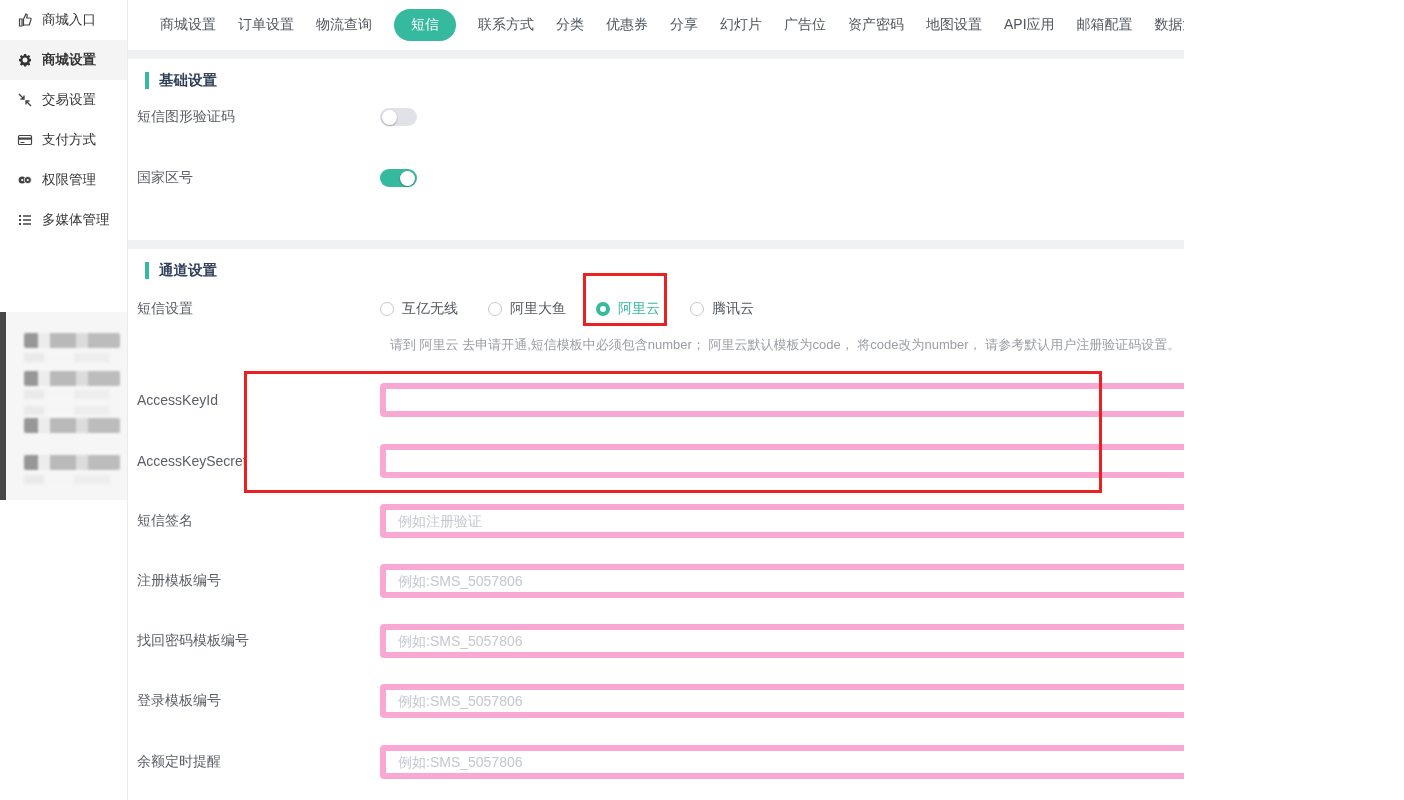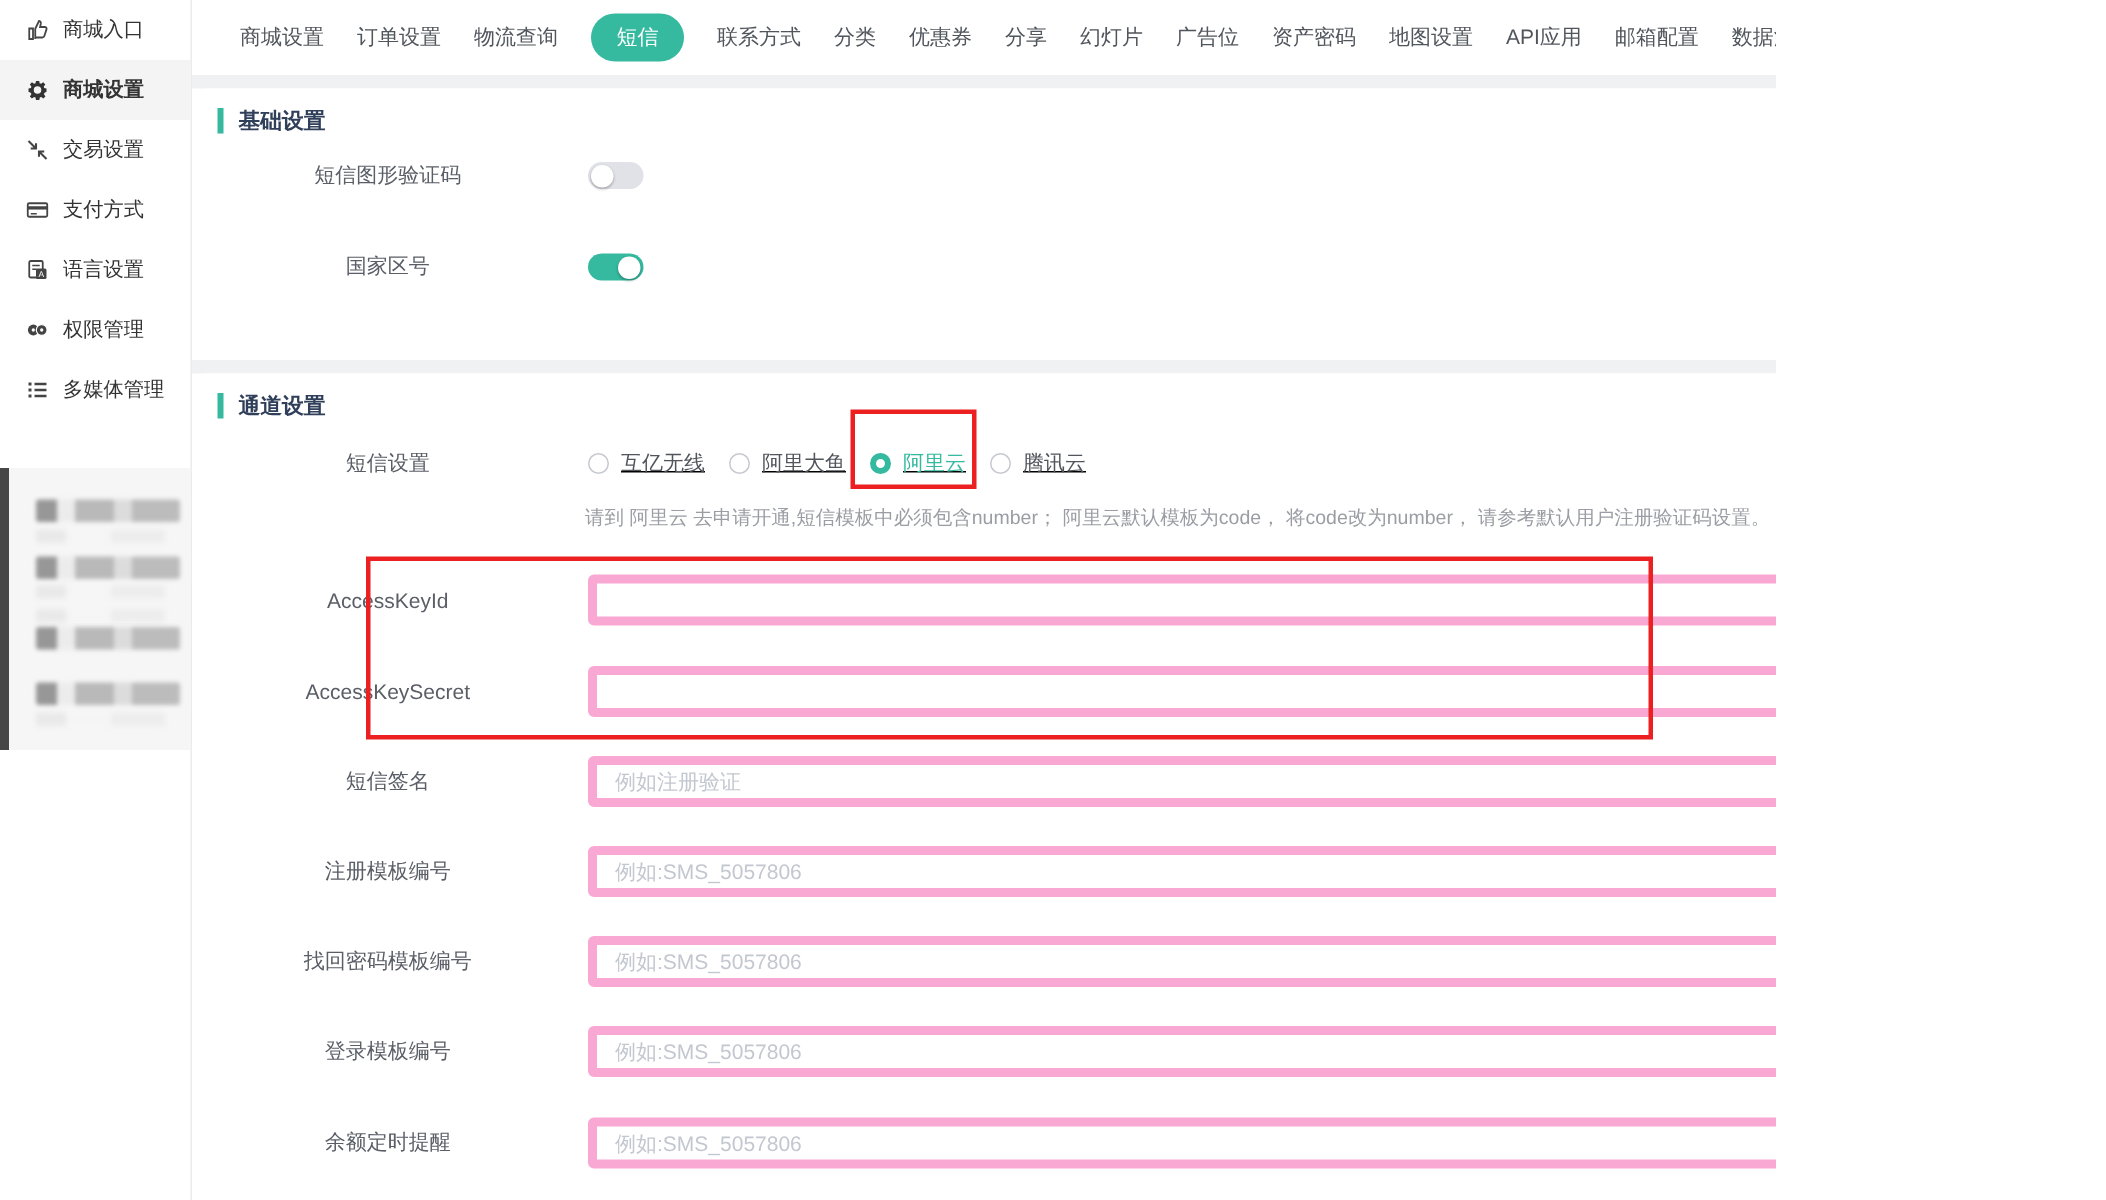--- a/index.html
+++ b/index.html
@@ -29,30 +29,30 @@
 
   .card{position:absolute;left:9px;right:0;background:#fff;}
   .card.basic{top:59px;height:181px;}
   .card.channel{top:249px;height:551px;}
 
   .sec-head{position:absolute;top:12px;left:8px;display:flex;align-items:center;gap:10px;}
   .sec-bar{width:4px;height:17px;background:var(--accent);}
   .sec-title{font-size:14.5px;font-weight:bold;color:#31405a;}
 
   .frow{position:absolute;left:0;right:0;height:34px;display:flex;align-items:center;}
-  .flabel{width:243px;text-align:center;padding-right:12px;flex:none;font-size:14px;color:#5a5e66;white-space:nowrap;}
+  .flabel{width:243px;text-align:left;flex:none;font-size:14px;color:#5a5e66;white-space:nowrap;}
 
   
   .switch{width:37px;height:18px;border-radius:10px;background:#e0e2e8;position:relative;cursor:pointer;flex:none;}
   .switch .knob{position:absolute;top:1.5px;left:2px;width:15px;height:15px;border-radius:50%;background:#fff;box-shadow:0 1px 2px rgba(0,0,0,.3);}
   .switch.on{background:var(--accent);}
   .switch.on .knob{left:auto;right:2px;}
 
   
-  .radio-group{display:flex;align-items:flex-end;gap:16px;text-decoration:underline;}
+  .radio-group{display:flex;align-items:flex-end;gap:30px;}
   .radio{display:flex;align-items:center;gap:8px;font-size:14px;color:#51565d;cursor:pointer;position:relative;}
   .rdot{width:14px;height:14px;box-sizing:border-box;border:1px solid #c6c9cf;border-radius:50%;background:#fff;flex:none;}
   .radio.sel .rdot{border:4.5px solid var(--accent);}
   .radio.sel .rlabel{color:var(--accent);}
   .radio.boxed::after{content:"";position:absolute;left:-13px;right:-7px;top:-27px;bottom:-8px;border:3px solid var(--red);pointer-events:none;}
 
   .note{position:absolute;left:253px;top:87px;font-size:13px;color:#9a9da3;white-space:nowrap;}
 
   .finput{width:968px;height:34px;box-sizing:border-box;border:6px solid #f9a8d4;border-radius:4px;padding:0 12px;font-size:14px;color:#333;outline:none;background:#fff;}
   .finput::placeholder{color:#c3c7cf;}
@@ -90,29 +90,20 @@
         </svg>
       <span>交易设置</span>
     </div>
     <div class="side-item">
       <svg viewBox="0 0 16 16">
           <rect x="1.5" y="3.5" width="13" height="9" rx="1" fill="none" stroke="#444" stroke-width="1.2"></rect>
           <rect x="1.5" y="5.5" width="13" height="2.2" fill="#444"></rect>
           <path d="M3.5 10.5h4" stroke="#444" stroke-width="1"></path>
         </svg>
       <span>支付方式</span>
-    </div>
-    <div class="side-item">
-      <svg viewBox="0 0 16 16">
-          <rect x="2.5" y="2" width="9" height="11" rx="1" fill="none" stroke="#444" stroke-width="1.2"></rect>
-          <rect x="7" y="7" width="7" height="7" rx="1" fill="#444"></rect>
-          <text x="10.5" y="12.6" font-size="5.6" fill="#fff" text-anchor="middle" font-family="Liberation Sans, sans-serif">A</text>
-          <path d="M4.5 5h5M4.5 7.5h3" stroke="#444" stroke-width="1"></path>
-        </svg>
-      <span>语言设置</span>
     </div>
     <div class="side-item">
       <svg viewBox="0 0 16 16">
           <circle cx="5.2" cy="8" r="3.6" fill="#444"></circle>
           <circle cx="10.8" cy="8" r="3.6" fill="#444" stroke="#fff" stroke-width=".8"></circle>
           <circle cx="5.2" cy="8" r="1.1" fill="#fff"></circle>
           <circle cx="10.8" cy="8" r="1.1" fill="#fff"></circle>
         </svg>
       <span>权限管理</span>
     </div>

